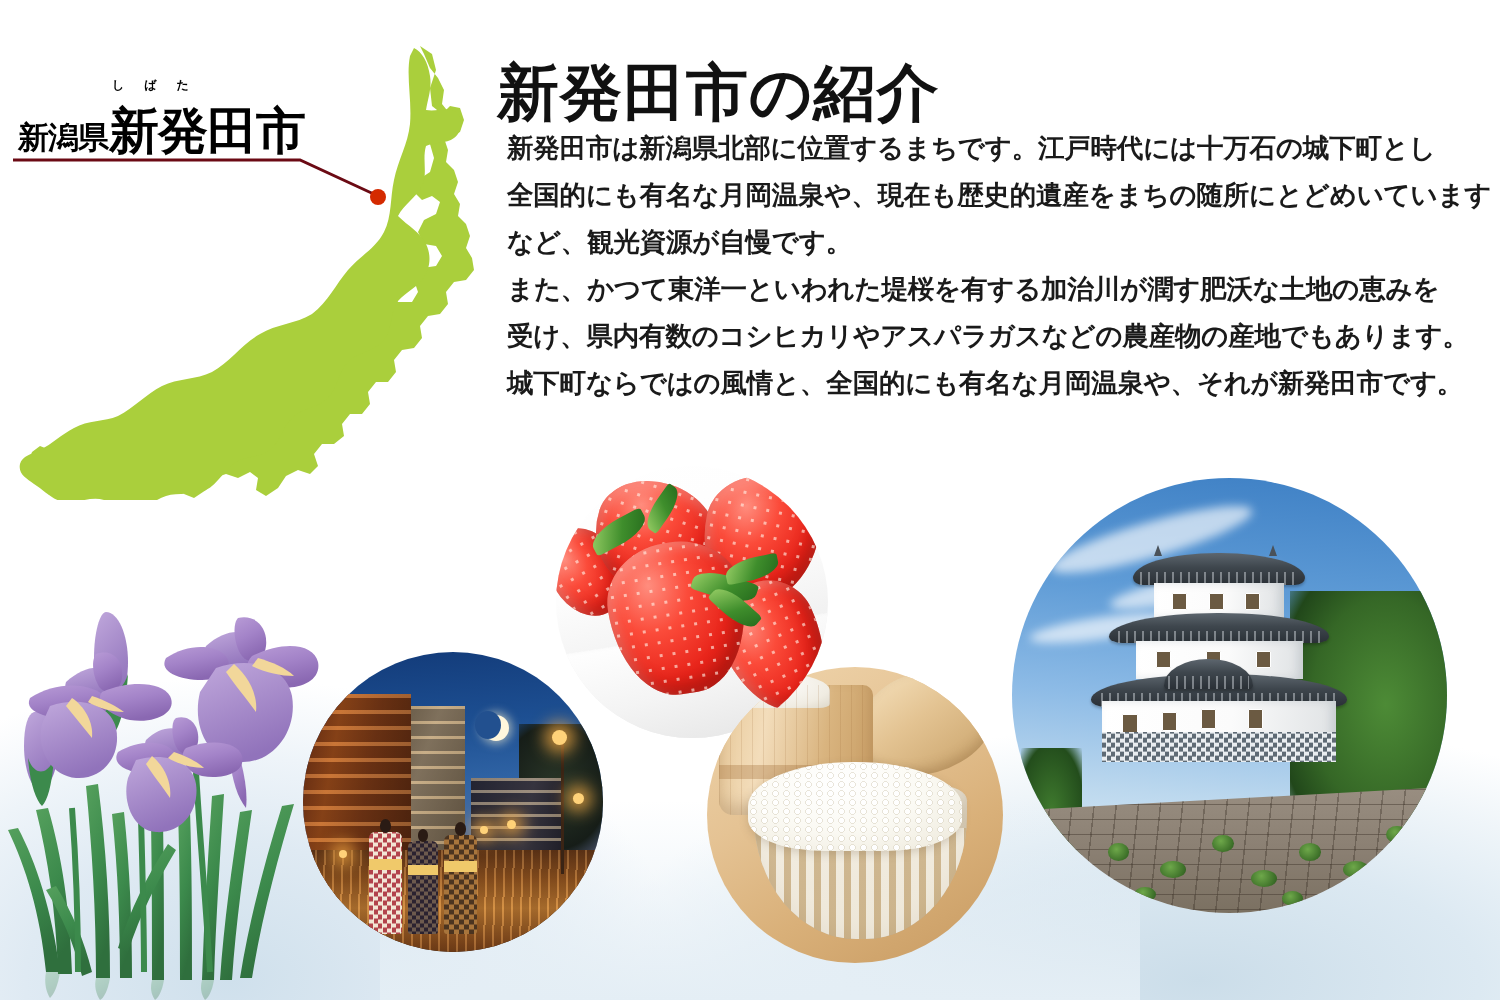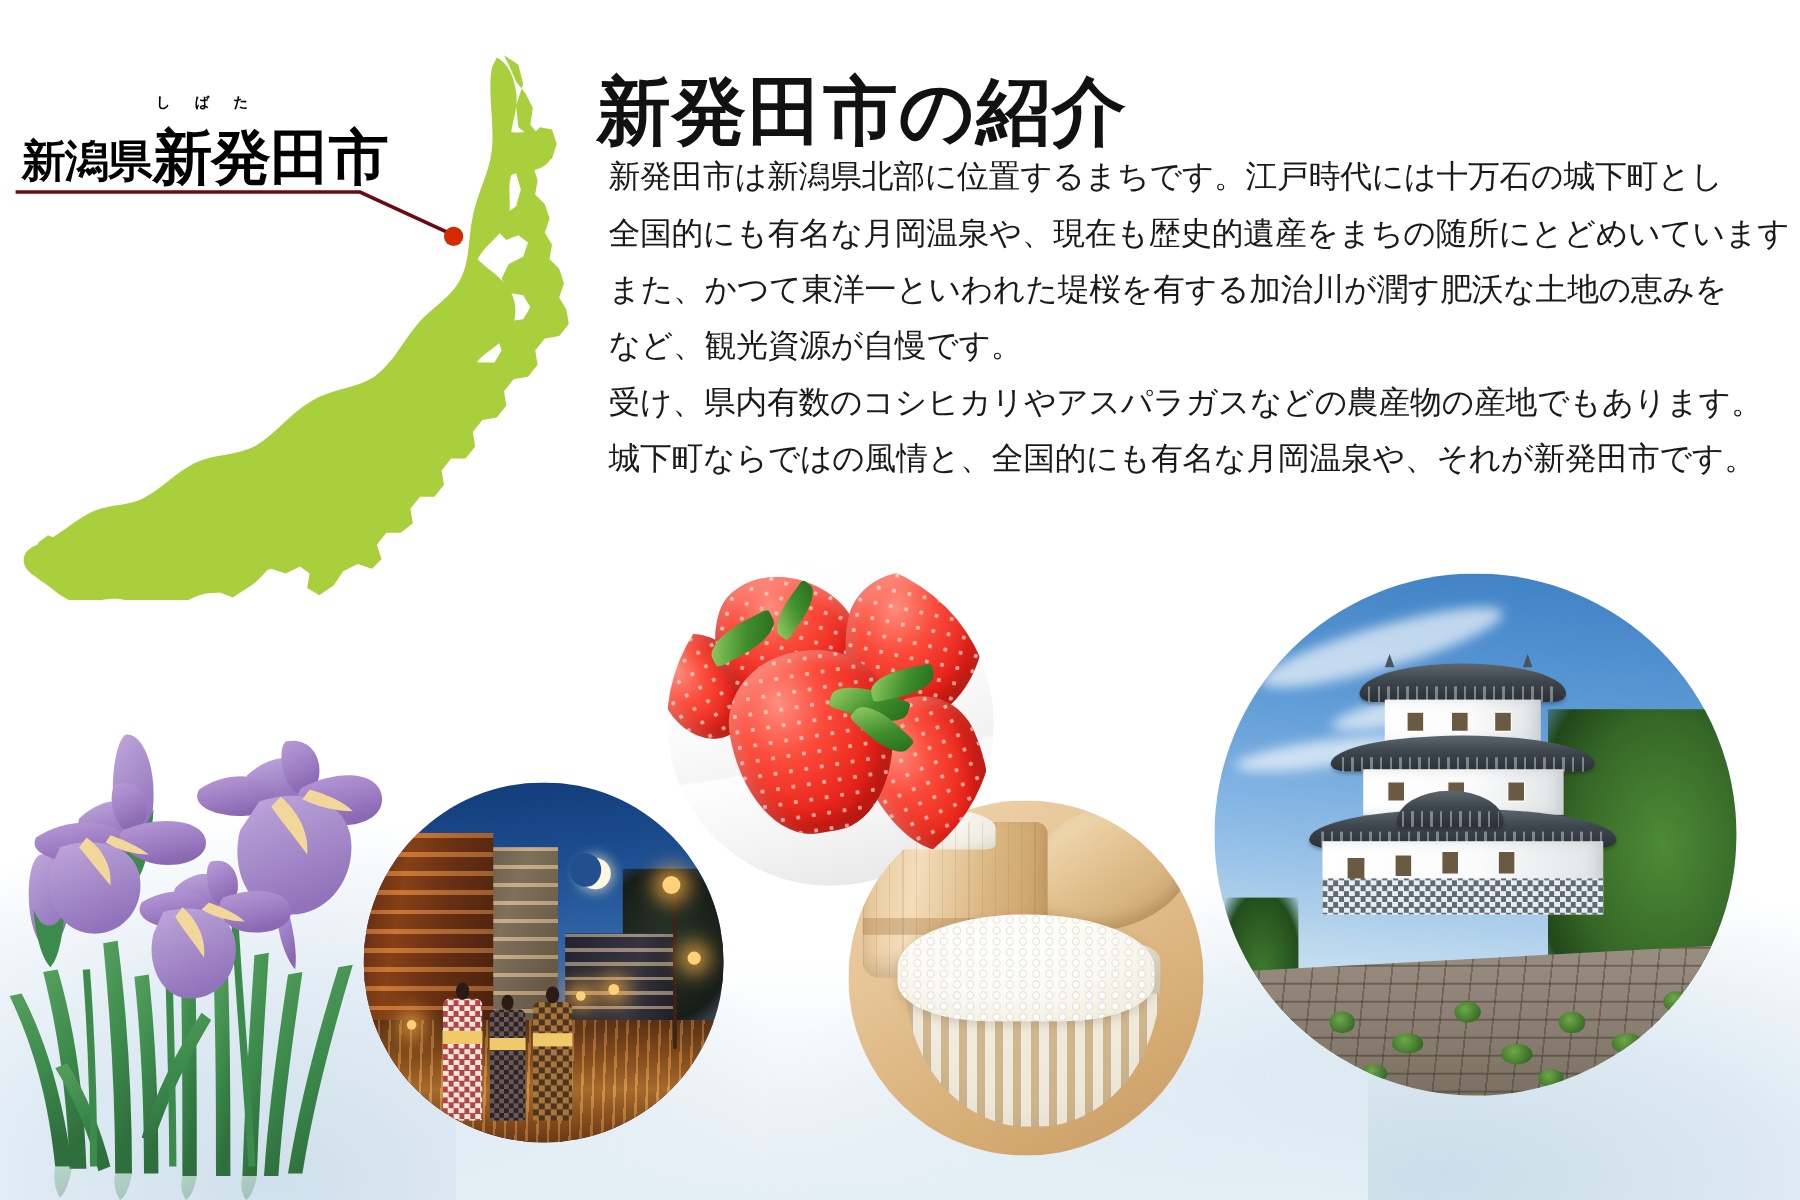--- a/index.html
+++ b/index.html
@@ -31,21 +31,21 @@
 
   
   .label-block{position:absolute;left:10px;top:70px;width:330px;height:110px;}
   .label-row{
     position:absolute;left:8px;top:36px;
     display:flex;align-items:flex-end;white-space:nowrap;
     color:#000;
   }
   .pref-name{
     font-family:"DejaVu Sans","Liberation Sans",sans-serif;
-    font-size:37px;font-weight:700;letter-spacing:-1px;line-height:1;
+    font-size:31px;font-weight:700;letter-spacing:-1px;line-height:1;
     padding-bottom:3px;
   }
   .city-wrap{position:relative;margin-left:1px;}
   .city-furi{
     position:absolute;left:3px;top:-27px;width:100%;
     font-family:"DejaVu Sans","Liberation Sans",sans-serif;
     font-size:12px;font-weight:600;letter-spacing:20px;line-height:1;
   }
   .city-name{
     font-family:"DejaVu Sans","Liberation Sans",sans-serif;
@@ -59,21 +59,21 @@
   
   .headline{
     position:absolute;left:497px;top:18px;
     font-family:"DejaVu Sans","Liberation Sans",sans-serif;
     font-size:62px;font-weight:700;letter-spacing:1px;line-height:1.05;
     color:#111;white-space:nowrap;
   }
   .body-copy{
     position:absolute;left:507px;top:124px;width:965px;
     font-family:"DejaVu Serif","Liberation Serif",serif;
-    font-size:26.5px;font-weight:400;color:#1a1a1a;
+    font-size:26.5px;font-weight:700;color:#1a1a1a;
     letter-spacing:-0.2px;
   }
   .body-copy p{margin:0;line-height:47px;white-space:nowrap;}
 
   
   .photo{position:absolute;border-radius:50%;overflow:hidden;}
   .photo .inner{position:absolute;inset:0;}
 
   #photo-strawberry{left:556px;top:466px;width:272px;height:272px;}
   #photo-onsen{left:303px;top:652px;width:300px;height:300px;}
@@ -267,22 +267,22 @@
         <span class="city-name">新発田市</span>
       </span>
     </div>
   </div>
 
   <h1 class="headline">新発田市の紹介</h1>
 
   <div class="body-copy">
     <p>新発田市は新潟県北部に位置するまちです。江戸時代には十万石の城下町とし</p>
     <p>全国的にも有名な月岡温泉や、現在も歴史的遺産をまちの随所にとどめいています</p>
+    <p>など、観光資源が自慢です。</p>
     <p>また、かつて東洋一といわれた堤桜を有する加治川が潤す肥沃な土地の恵みを</p>
-    <p>など、観光資源が自慢です。</p>
     <p>受け、県内有数のコシヒカリやアスパラガスなどの農産物の産地でもあります。</p>
     <p>城下町ならではの風情と、全国的にも有名な月岡温泉や、それが新発田市です。</p>
   </div>
 
   <div class="photo" id="photo-strawberry">
     <div class="inner">
       <div class="sb-bg"></div>
       <div class="sb-plate"></div>
       <div class="leaf lf4"></div>
       <div class="berry b5"></div>

